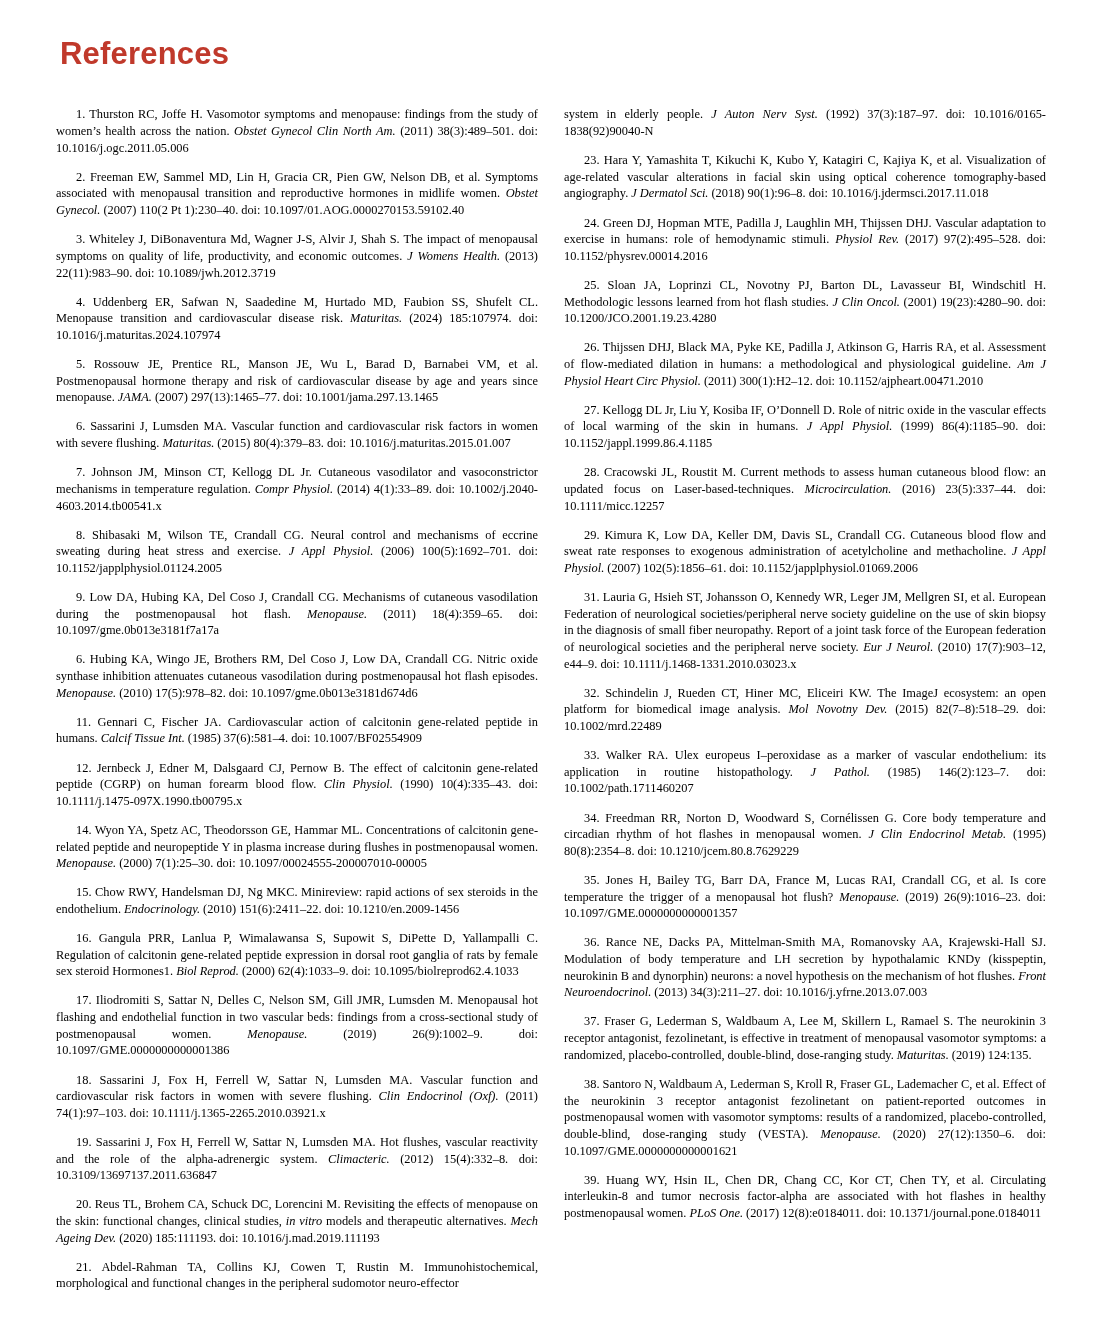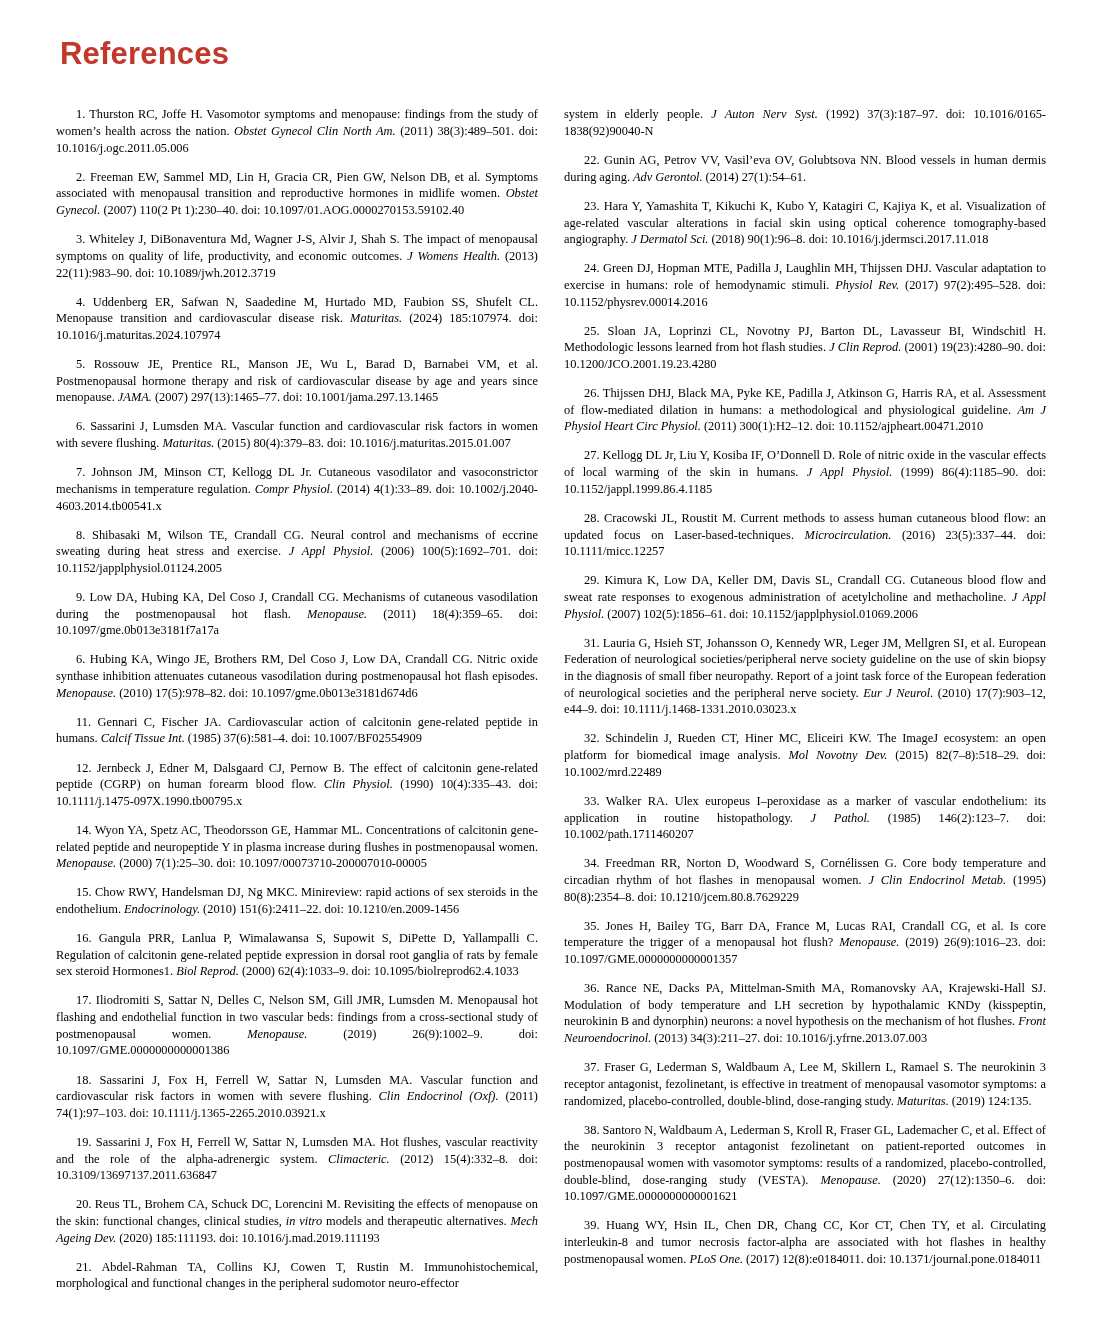--- a/index.html
+++ b/index.html
@@ -69,35 +69,34 @@
         <p class="ref"><span>3. </span><span>Whiteley J, DiBonaventura Md, Wagner J-S, Alvir J, Shah S. The impact of menopausal symptoms on quality of life, productivity, and economic outcomes. </span><span class="it">J Womens Health.</span><span> (2013) 22(11):983–90. doi: 10.1089/jwh.2012.3719</span></p>
         <p class="ref"><span>4. </span><span>Uddenberg ER, Safwan N, Saadedine M, Hurtado MD, Faubion SS, Shufelt CL. Menopause transition and cardiovascular disease risk. </span><span class="it">Maturitas.</span><span> (2024) 185:107974. doi: 10.1016/j.maturitas.2024.107974</span></p>
         <p class="ref"><span>5. </span><span>Rossouw JE, Prentice RL, Manson JE, Wu L, Barad D, Barnabei VM, et al. Postmenopausal hormone therapy and risk of cardiovascular disease by age and years since menopause. </span><span class="it">JAMA.</span><span> (2007) 297(13):1465–77. doi: 10.1001/jama.297.13.1465</span></p>
         <p class="ref"><span>6. </span><span>Sassarini J, Lumsden MA. Vascular function and cardiovascular risk factors in women with severe flushing. </span><span class="it">Maturitas.</span><span> (2015) 80(4):379–83. doi: 10.1016/j.maturitas.2015.01.007</span></p>
         <p class="ref"><span>7. </span><span>Johnson JM, Minson CT, Kellogg DL Jr. Cutaneous vasodilator and vasoconstrictor mechanisms in temperature regulation. </span><span class="it">Compr Physiol.</span><span> (2014) 4(1):33–89. doi: 10.1002/j.2040-4603.2014.tb00541.x</span></p>
         <p class="ref"><span>8. </span><span>Shibasaki M, Wilson TE, Crandall CG. Neural control and mechanisms of eccrine sweating during heat stress and exercise. </span><span class="it">J Appl Physiol.</span><span> (2006) 100(5):1692–701. doi: 10.1152/japplphysiol.01124.2005</span></p>
         <p class="ref"><span>9. </span><span>Low DA, Hubing KA, Del Coso J, Crandall CG. Mechanisms of cutaneous vasodilation during the postmenopausal hot flash. </span><span class="it">Menopause.</span><span> (2011) 18(4):359–65. doi: 10.1097/gme.0b013e3181f7a17a</span></p>
         <p class="ref"><span>6. </span><span>Hubing KA, Wingo JE, Brothers RM, Del Coso J, Low DA, Crandall CG. Nitric oxide synthase inhibition attenuates cutaneous vasodilation during postmenopausal hot flash episodes. </span><span class="it">Menopause.</span><span> (2010) 17(5):978–82. doi: 10.1097/gme.0b013e3181d674d6</span></p>
         <p class="ref"><span>11. </span><span>Gennari C, Fischer JA. Cardiovascular action of calcitonin gene-related peptide in humans. </span><span class="it">Calcif Tissue Int.</span><span> (1985) 37(6):581–4. doi: 10.1007/BF02554909</span></p>
         <p class="ref"><span>12. </span><span>Jernbeck J, Edner M, Dalsgaard CJ, Pernow B. The effect of calcitonin gene-related peptide (CGRP) on human forearm blood flow. </span><span class="it">Clin Physiol.</span><span> (1990) 10(4):335–43. doi: 10.1111/j.1475-097X.1990.tb00795.x</span></p>
-        <p class="ref"><span>14. </span><span>Wyon YA, Spetz AC, Theodorsson GE, Hammar ML. Concentrations of calcitonin gene-related peptide and neuropeptide Y in plasma increase during flushes in postmenopausal women. </span><span class="it">Menopause.</span><span> (2000) 7(1):25–30. doi: 10.1097/00073710-200007010-00005</span></p>
+        <p class="ref"><span>14. </span><span>Wyon YA, Spetz AC, Theodorsson GE, Hammar ML. Concentrations of calcitonin gene-related peptide and neuropeptide Y in plasma increase during flushes in postmenopausal women. </span><span class="it">Menopause.</span><span> (2000) 7(1):25–30. doi: 10.1097/00024555-200007010-00005</span></p>
         <p class="ref"><span>15. </span><span>Chow RWY, Handelsman DJ, Ng MKC. Minireview: rapid actions of sex steroids in the endothelium. </span><span class="it">Endocrinology.</span><span> (2010) 151(6):2411–22. doi: 10.1210/en.2009-1456</span></p>
         <p class="ref"><span>16. </span><span>Gangula PRR, Lanlua P, Wimalawansa S, Supowit S, DiPette D, Yallampalli C. Regulation of calcitonin gene-related peptide expression in dorsal root ganglia of rats by female sex steroid Hormones1. </span><span class="it">Biol Reprod.</span><span> (2000) 62(4):1033–9. doi: 10.1095/biolreprod62.4.1033</span></p>
         <p class="ref"><span>17. </span><span>Iliodromiti S, Sattar N, Delles C, Nelson SM, Gill JMR, Lumsden M. Menopausal hot flashing and endothelial function in two vascular beds: findings from a cross-sectional study of postmenopausal women. </span><span class="it">Menopause.</span><span> (2019) 26(9):1002–9. doi: 10.1097/GME.0000000000001386</span></p>
         <p class="ref"><span>18. </span><span>Sassarini J, Fox H, Ferrell W, Sattar N, Lumsden MA. Vascular function and cardiovascular risk factors in women with severe flushing. </span><span class="it">Clin Endocrinol (Oxf).</span><span> (2011) 74(1):97–103. doi: 10.1111/j.1365-2265.2010.03921.x</span></p>
         <p class="ref"><span>19. </span><span>Sassarini J, Fox H, Ferrell W, Sattar N, Lumsden MA. Hot flushes, vascular reactivity and the role of the alpha-adrenergic system. </span><span class="it">Climacteric.</span><span> (2012) 15(4):332–8. doi: 10.3109/13697137.2011.636847</span></p>
         <p class="ref"><span>20. </span><span>Reus TL, Brohem CA, Schuck DC, Lorencini M. Revisiting the effects of menopause on the skin: functional changes, clinical studies, </span><span class="it">in vitro</span><span> models and therapeutic alternatives. </span><span class="it">Mech Ageing Dev.</span><span> (2020) 185:111193. doi: 10.1016/j.mad.2019.111193</span></p>
         <p class="ref"><span>21. </span><span>Abdel-Rahman TA, Collins KJ, Cowen T, Rustin M. Immunohistochemical, morphological and functional changes in the peripheral sudomotor neuro-effector</span></p>
       </div>
     <div class="col" id="col1">
         <p class="ref cont"><span>system in elderly people. </span><span class="it">J Auton Nerv Syst.</span><span> (1992) 37(3):187–97. doi: 10.1016/0165-1838(92)90040-N</span></p>
-        <p class="ref"><span>22. </span><span>Gunin AG, Petrov VV, Vasil’eva OV, Golubtsova NN. Blood vessels in human dermis during aging. </span><span class="it">Adv Gerontol.</span><span> (2014) 27(1):54–61.</span></p>
         <p class="ref"><span>23. </span><span>Hara Y, Yamashita T, Kikuchi K, Kubo Y, Katagiri C, Kajiya K, et al. Visualization of age-related vascular alterations in facial skin using optical coherence tomography-based angiography. </span><span class="it">J Dermatol Sci.</span><span> (2018) 90(1):96–8. doi: 10.1016/j.jdermsci.2017.11.018</span></p>
         <p class="ref"><span>24. </span><span>Green DJ, Hopman MTE, Padilla J, Laughlin MH, Thijssen DHJ. Vascular adaptation to exercise in humans: role of hemodynamic stimuli. </span><span class="it">Physiol Rev.</span><span> (2017) 97(2):495–528. doi: 10.1152/physrev.00014.2016</span></p>
-        <p class="ref"><span>25. </span><span>Sloan JA, Loprinzi CL, Novotny PJ, Barton DL, Lavasseur BI, Windschitl H. Methodologic lessons learned from hot flash studies. </span><span class="it">J Clin Reprod.</span><span> (2001) 19(23):4280–90. doi: 10.1200/JCO.2001.19.23.4280</span></p>
+        <p class="ref"><span>25. </span><span>Sloan JA, Loprinzi CL, Novotny PJ, Barton DL, Lavasseur BI, Windschitl H. Methodologic lessons learned from hot flash studies. </span><span class="it">J Clin Oncol.</span><span> (2001) 19(23):4280–90. doi: 10.1200/JCO.2001.19.23.4280</span></p>
         <p class="ref"><span>26. </span><span>Thijssen DHJ, Black MA, Pyke KE, Padilla J, Atkinson G, Harris RA, et al. Assessment of flow-mediated dilation in humans: a methodological and physiological guideline. </span><span class="it">Am J Physiol Heart Circ Physiol.</span><span> (2011) 300(1):H2–12. doi: 10.1152/ajpheart.00471.2010</span></p>
         <p class="ref"><span>27. </span><span>Kellogg DL Jr, Liu Y, Kosiba IF, O’Donnell D. Role of nitric oxide in the vascular effects of local warming of the skin in humans. </span><span class="it">J Appl Physiol.</span><span> (1999) 86(4):1185–90. doi: 10.1152/jappl.1999.86.4.1185</span></p>
         <p class="ref"><span>28. </span><span>Cracowski JL, Roustit M. Current methods to assess human cutaneous blood flow: an updated focus on Laser-based-techniques. </span><span class="it">Microcirculation.</span><span> (2016) 23(5):337–44. doi: 10.1111/micc.12257</span></p>
         <p class="ref"><span>29. </span><span>Kimura K, Low DA, Keller DM, Davis SL, Crandall CG. Cutaneous blood flow and sweat rate responses to exogenous administration of acetylcholine and methacholine. </span><span class="it">J Appl Physiol.</span><span> (2007) 102(5):1856–61. doi: 10.1152/japplphysiol.01069.2006</span></p>
         <p class="ref"><span>31. </span><span>Lauria G, Hsieh ST, Johansson O, Kennedy WR, Leger JM, Mellgren SI, et al. European Federation of neurological societies/peripheral nerve society guideline on the use of skin biopsy in the diagnosis of small fiber neuropathy. Report of a joint task force of the European federation of neurological societies and the peripheral nerve society. </span><span class="it">Eur J Neurol.</span><span> (2010) 17(7):903–12, e44–9. doi: 10.1111/j.1468-1331.2010.03023.x</span></p>
         <p class="ref"><span>32. </span><span>Schindelin J, Rueden CT, Hiner MC, Eliceiri KW. The ImageJ ecosystem: an open platform for biomedical image analysis. </span><span class="it">Mol Novotny Dev.</span><span> (2015) 82(7–8):518–29. doi: 10.1002/mrd.22489</span></p>
         <p class="ref"><span>33. </span><span>Walker RA. Ulex europeus I–peroxidase as a marker of vascular endothelium: its application in routine histopathology. </span><span class="it">J Pathol.</span><span> (1985) 146(2):123–7. doi: 10.1002/path.1711460207</span></p>
         <p class="ref"><span>34. </span><span>Freedman RR, Norton D, Woodward S, Cornélissen G. Core body temperature and circadian rhythm of hot flashes in menopausal women. </span><span class="it">J Clin Endocrinol Metab.</span><span> (1995) 80(8):2354–8. doi: 10.1210/jcem.80.8.7629229</span></p>
         <p class="ref"><span>35. </span><span>Jones H, Bailey TG, Barr DA, France M, Lucas RAI, Crandall CG, et al. Is core temperature the trigger of a menopausal hot flush? </span><span class="it">Menopause.</span><span> (2019) 26(9):1016–23. doi: 10.1097/GME.0000000000001357</span></p>
         <p class="ref"><span>36. </span><span>Rance NE, Dacks PA, Mittelman-Smith MA, Romanovsky AA, Krajewski-Hall SJ. Modulation of body temperature and LH secretion by hypothalamic KNDy (kisspeptin, neurokinin B and dynorphin) neurons: a novel hypothesis on the mechanism of hot flushes. </span><span class="it">Front Neuroendocrinol.</span><span> (2013) 34(3):211–27. doi: 10.1016/j.yfrne.2013.07.003</span></p>

